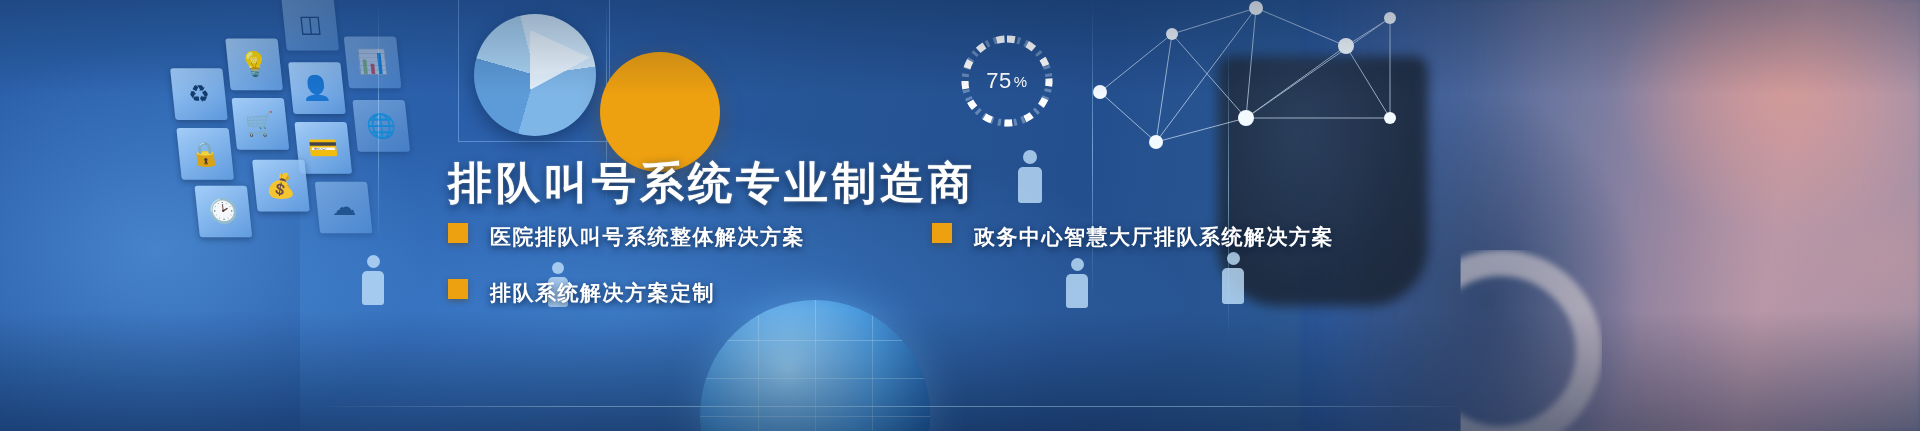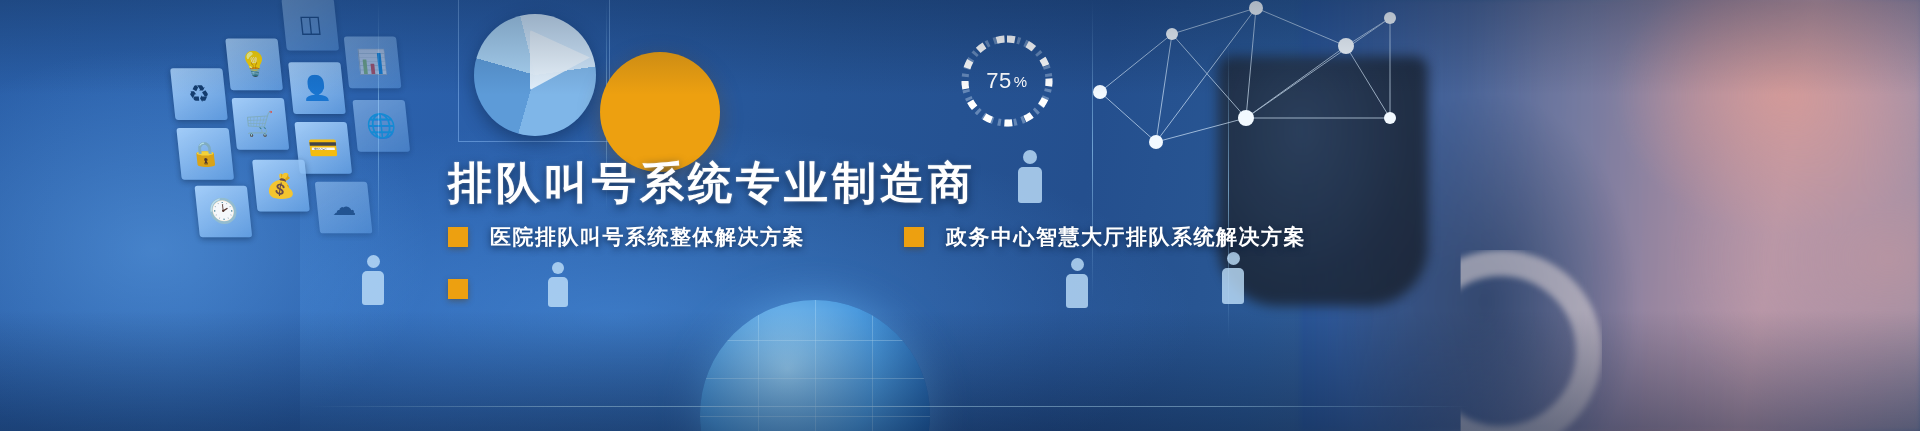--- a/index.html
+++ b/index.html
@@ -150,35 +150,35 @@
   .headline{
     position:absolute;left:448px;top:134px;
     font-family:"DejaVu Sans","Liberation Sans",sans-serif;
     font-size:44px;font-weight:bold;color:#ffffff;
     letter-spacing:4px;
     text-shadow:0 3px 10px rgba(5,25,55,.75), 0 0 2px rgba(255,255,255,.5);
     white-space:nowrap;
   }
   .bullets{position:absolute;left:448px;top:203px;width:1100px;}
   .bullet{
-    position:absolute;display:flex;align-items:center;
+    position:absolute;display:flex;align-items:flex-start;
     white-space:nowrap;
   }
   .bullet .sq{
     width:20px;height:20px;background:#eda010;margin-right:22px;flex:0 0 auto;
     box-shadow:0 2px 6px rgba(90,55,0,.4);
   }
   .bullet .txt{
     font-family:"DejaVu Sans","Liberation Sans",sans-serif;
     font-size:21px;font-weight:bold;color:#ffffff;letter-spacing:1.5px;
     text-shadow:0 2px 7px rgba(5,25,55,.8);
   }
   .b1{left:0;top:0;}
   .b2{left:0;top:56px;}
-  .b3{left:456px;top:0;}
+  .b3{left:484px;top:0;}
 </style>
 </head>
 <body>
 
 <div class="banner">
 
   <div class="bg-base"></div>
   <div class="bg-rightphoto"></div>
   <div class="cup"></div>
   <div class="cup-handle"></div>
@@ -287,20 +287,21 @@
 
     <div class="bullets">
 
       <div class="bullet b1">
         <span class="sq"></span>
         <span class="txt">医院排队叫号系统整体解决方案</span>
       </div>
 
       <div class="bullet b2">
         <span class="sq"></span>
+        <span class="txt">排队系统解决方案定制</span>
       </div>
 
       <div class="bullet b3">
         <span class="sq"></span>
         <span class="txt">政务中心智慧大厅排队系统解决方案</span>
       </div>
 
     </div>
   </div>
 </div>

